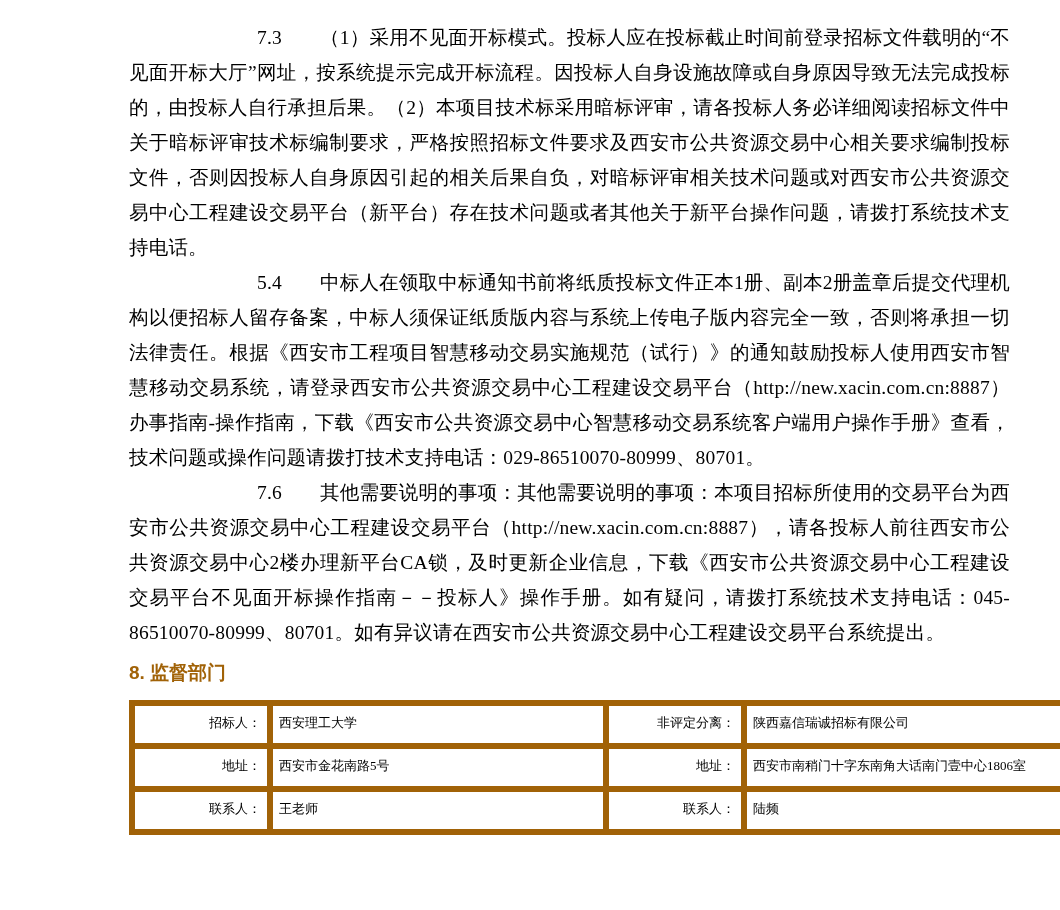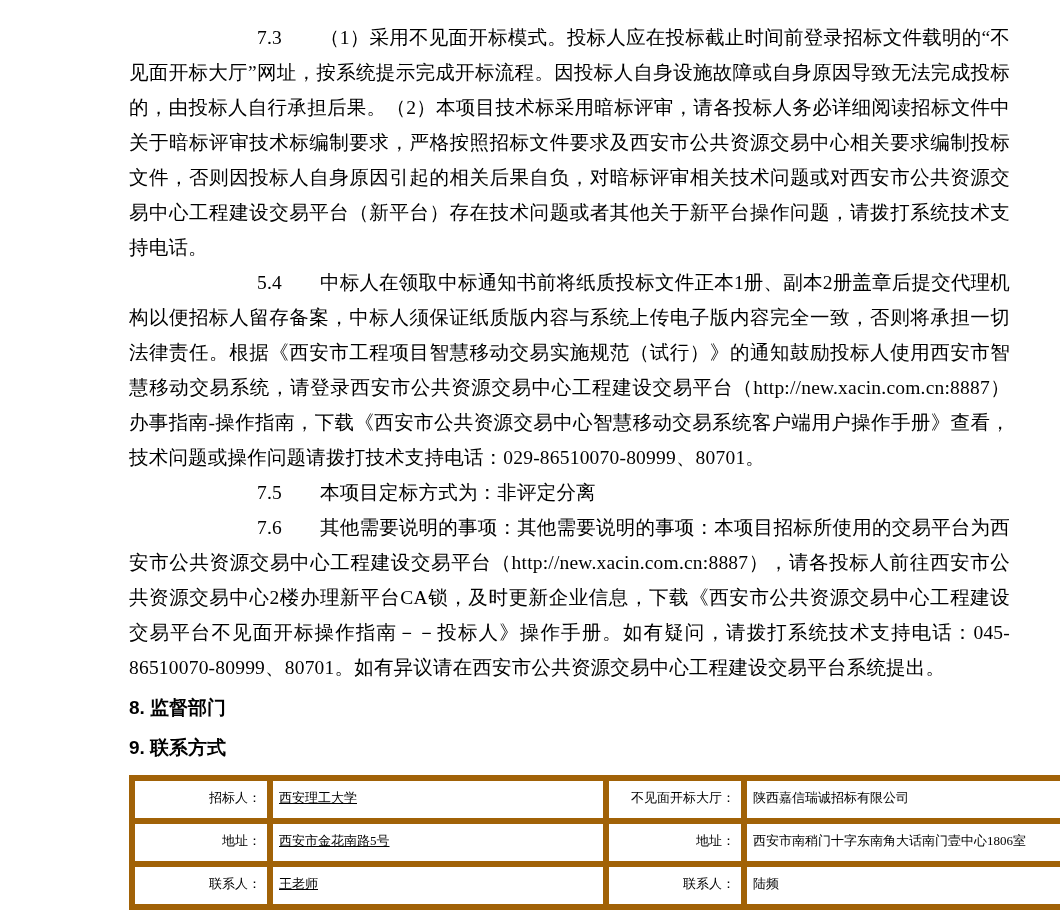--- a/index.html
+++ b/index.html
@@ -37,21 +37,21 @@
     display: inline-block;
     width: 128px;
   }
   .para .indent-sm {
     display: inline-block;
     width: 38px;
   }
   .heading {
     font-size: 19px;
     font-weight: bold;
-    color: #000000;
+    color: #a16207;
     line-height: 34px;
     margin: 6px 0 0 0;
     font-family: "Liberation Sans", "DejaVu Sans", sans-serif;
   }
   .heading-body {
     font-size: 19.5px;
     line-height: 34px;
     margin: 0;
     text-align: justify;
   }
@@ -72,56 +72,52 @@
   }
   td.label {
     text-align: right;
     width: 120px;
     white-space: nowrap;
   }
   td.value {
     text-align: left;
   }
   .col-a-label { width: 122px; }
-  .col-a-value { width: 318px; text-decoration: underline; }
+  .col-a-value { width: 318px; }
   .col-b-label { width: 122px; }
   .col-b-value { width: 318px; }
 </style>
 </head>
 <body>
 
 <div class="page">
   <div class="doc-body">
 
     <p class="para">
       <span class="indent"></span><span>7.3</span><span class="indent-sm"></span><span>（1）采用不见面开标模式。投标人应在投标截止时间前登录招标文件载明的“不见面开标大厅”网址，按系统提示完成开标流程。因投标人自身设施故障或自身原因导致无法完成投标的，由投标人自行承担后果。（2）本项目技术标采用暗标评审，请各投标人务必详细阅读招标文件中关于暗标评审技术标编制要求，严格按照招标文件要求及西安市公共资源交易中心相关要求编制投标文件，否则因投标人自身原因引起的相关后果自负，对暗标评审相关技术问题或对西安市公共资源交易中心工程建设交易平台（新平台）存在技术问题或者其他关于新平台操作问题，请拨打系统技术支持电话。</span>
     </p>
 
     <p class="para">
       <span class="indent"></span><span>5.4</span><span class="indent-sm"></span><span>中标人在领取中标通知书前将纸质投标文件正本1册、副本2册盖章后提交代理机构以便招标人留存备案，中标人须保证纸质版内容与系统上传电子版内容完全一致，否则将承担一切法律责任。根据《西安市工程项目智慧移动交易实施规范（试行）》的通知鼓励投标人使用西安市智慧移动交易系统，请登录西安市公共资源交易中心工程建设交易平台（http://new.xacin.com.cn:8887）办事指南-操作指南，下载《西安市公共资源交易中心智慧移动交易系统客户端用户操作手册》查看，技术问题或操作问题请拨打技术支持电话：029-86510070-80999、80701。</span>
     </p>
 
-    <p class="para">
-      <span class="indent"></span><span>7.5</span><span class="indent-sm"></span><span>本项目定标方式为：非评定分离</span>
-    </p>
 
     <p class="para">
       <span class="indent"></span><span>7.6</span><span class="indent-sm"></span><span>其他需要说明的事项：其他需要说明的事项：本项目招标所使用的交易平台为西安市公共资源交易中心工程建设交易平台（http://new.xacin.com.cn:8887），请各投标人前往西安市公共资源交易中心2楼办理新平台CA锁，及时更新企业信息，下载《西安市公共资源交易中心工程建设交易平台不见面开标操作指南－－投标人》操作手册。如有疑问，请拨打系统技术支持电话：045-86510070-80999、80701。如有异议请在西安市公共资源交易中心工程建设交易平台系统提出。</span>
     </p>
 
     <h2 class="heading">8. 监督部门</h2>
 
-    <h2 class="heading">9. 联系方式</h2>
 
     <table class="contact">
       <tbody>
         <tr>
           <td class="label col-a-label">招标人：</td>
           <td class="value col-a-value">西安理工大学</td>
-          <td class="label col-b-label">不见面开标大厅：</td>
+          <td class="label col-b-label">非评定分离：</td>
           <td class="value col-b-value">陕西嘉信瑞诚招标有限公司</td>
         </tr>
         <tr>
           <td class="label col-a-label">地址：</td>
           <td class="value col-a-value">西安市金花南路5号</td>
           <td class="label col-b-label">地址：</td>
           <td class="value col-b-value">西安市南稍门十字东南角大话南门壹中心1806室</td>
         </tr>
         <tr>
           <td class="label col-a-label">联系人：</td>

